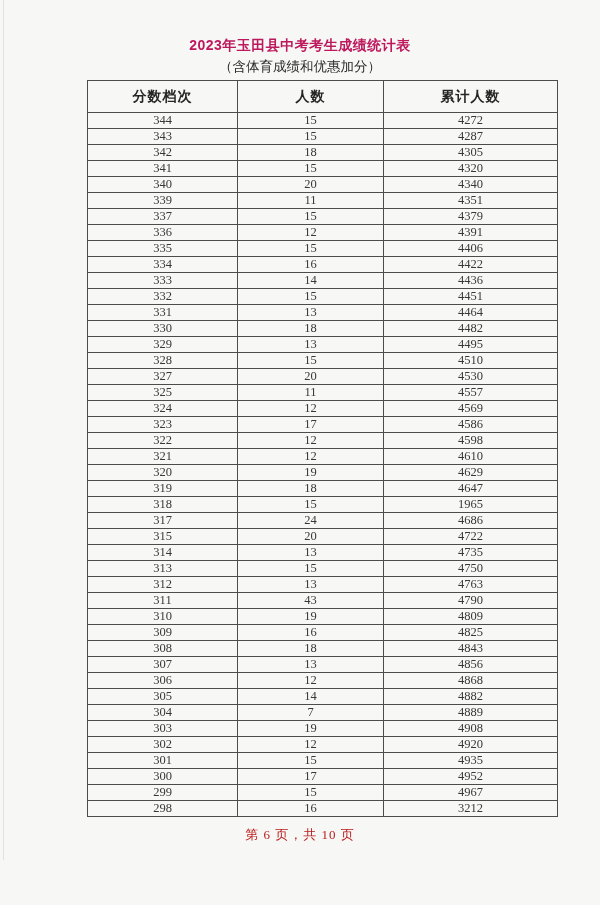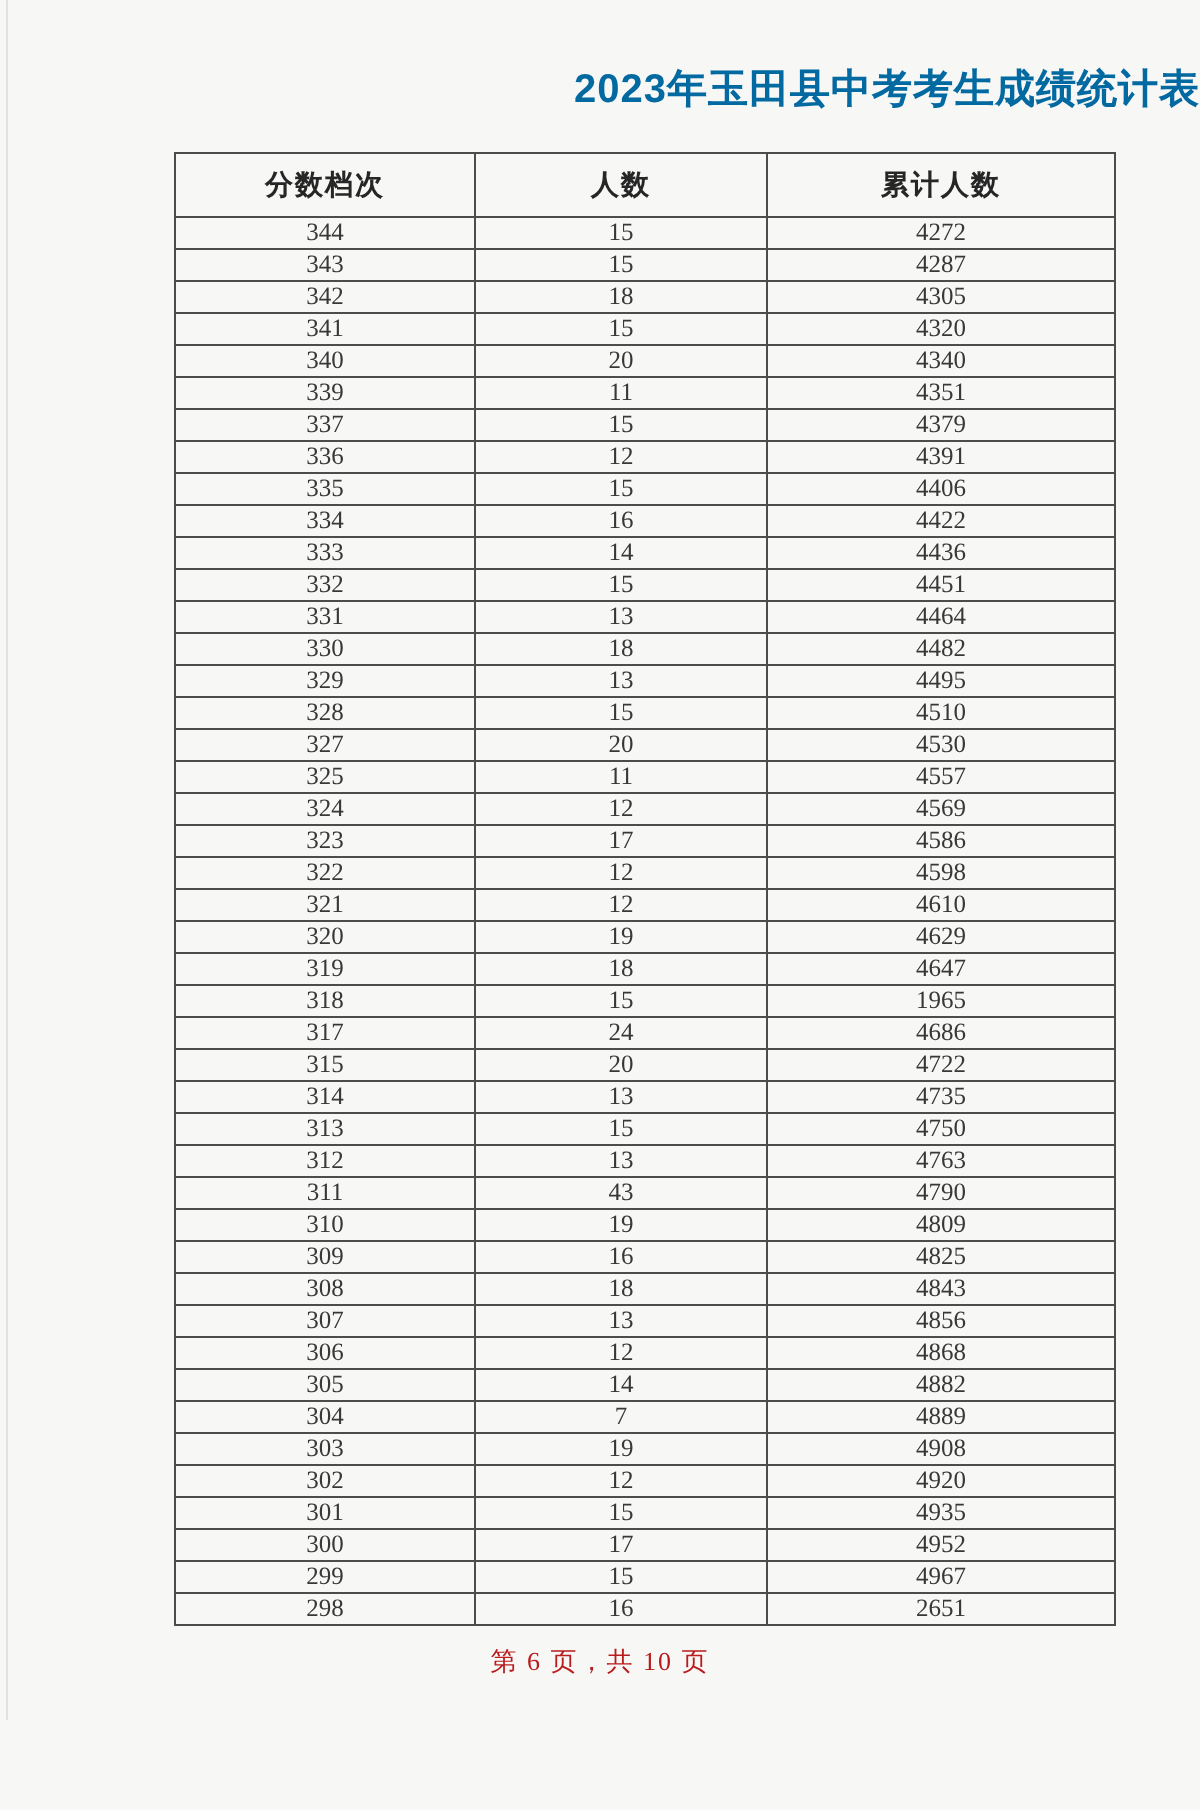--- a/index.html
+++ b/index.html
@@ -19,37 +19,37 @@
     position: absolute;
     left: 3px;
     top: 0;
     width: 1px;
     height: 860px;
     background: #e2e2e0;
   }
   .page-title {
     margin: 0;
     padding-top: 33px;
-    text-align: right;
+    text-align: center;
     font-family: "Liberation Sans", "DejaVu Sans", sans-serif;
     font-weight: bold;
-    font-size: 20px;
+    font-size: 14px;
     line-height: 24px;
-    color: #0369a1;
+    color: #be185d;
     letter-spacing: 0.5px;
   }
   .page-subtitle {
     margin-top: 1px;
     text-align: center;
     font-size: 13.5px;
     line-height: 17px;
     color: #2b2b2b;
   }
   table.score-table {
-    margin: 19px 0 0 87px;
+    margin: 5px 0 0 87px;
     width: 470px;
     border-collapse: collapse;
     table-layout: fixed;
   }
   .score-table col.c1 { width: 150px; }
   .score-table col.c2 { width: 146px; }
   .score-table col.c3 { width: 174px; }
   .score-table th,
   .score-table td {
     border: 1px solid #4c4c4c;
@@ -79,20 +79,21 @@
     letter-spacing: 1px;
   }
 </style>
 </head>
 <body>
 
 <div class="page">
   <div class="scan-edge"></div>
 
   <h1 class="page-title">2023年玉田县中考考生成绩统计表</h1>
+  <div class="page-subtitle">（含体育成绩和优惠加分）</div>
 
   <table class="score-table">
     <colgroup>
       <col class="c1">
       <col class="c2">
       <col class="c3">
     </colgroup>
     <thead>
       <tr>
         <th>分数档次</th>
@@ -312,19 +313,19 @@
           <td>4952</td>
         </tr>
         <tr>
           <td>299</td>
           <td>15</td>
           <td>4967</td>
         </tr>
         <tr>
           <td>298</td>
           <td>16</td>
-          <td>2651</td>
+          <td>3212</td>
         </tr>
       </tbody>
   </table>
 
   <div class="page-footer">第 6 页，共 10 页</div>
 </div>
 
 </body></html>

